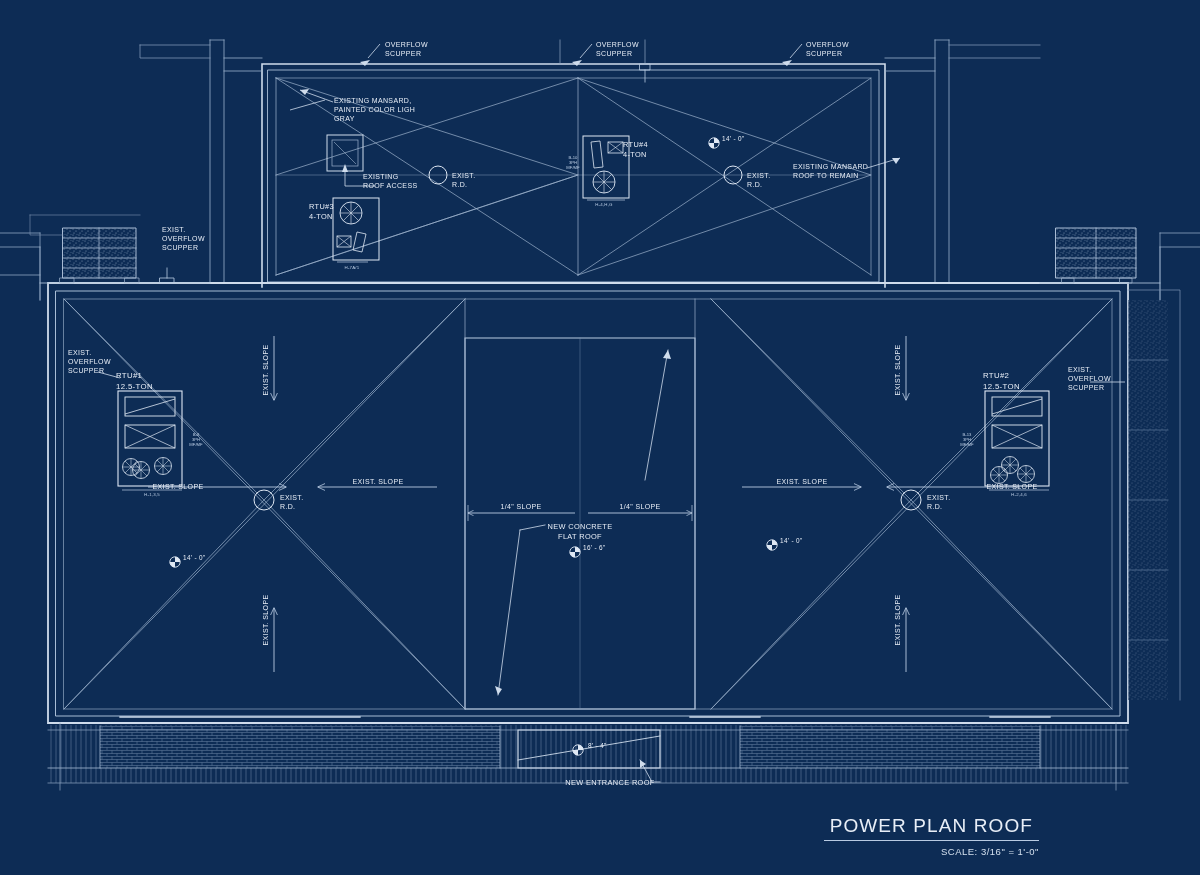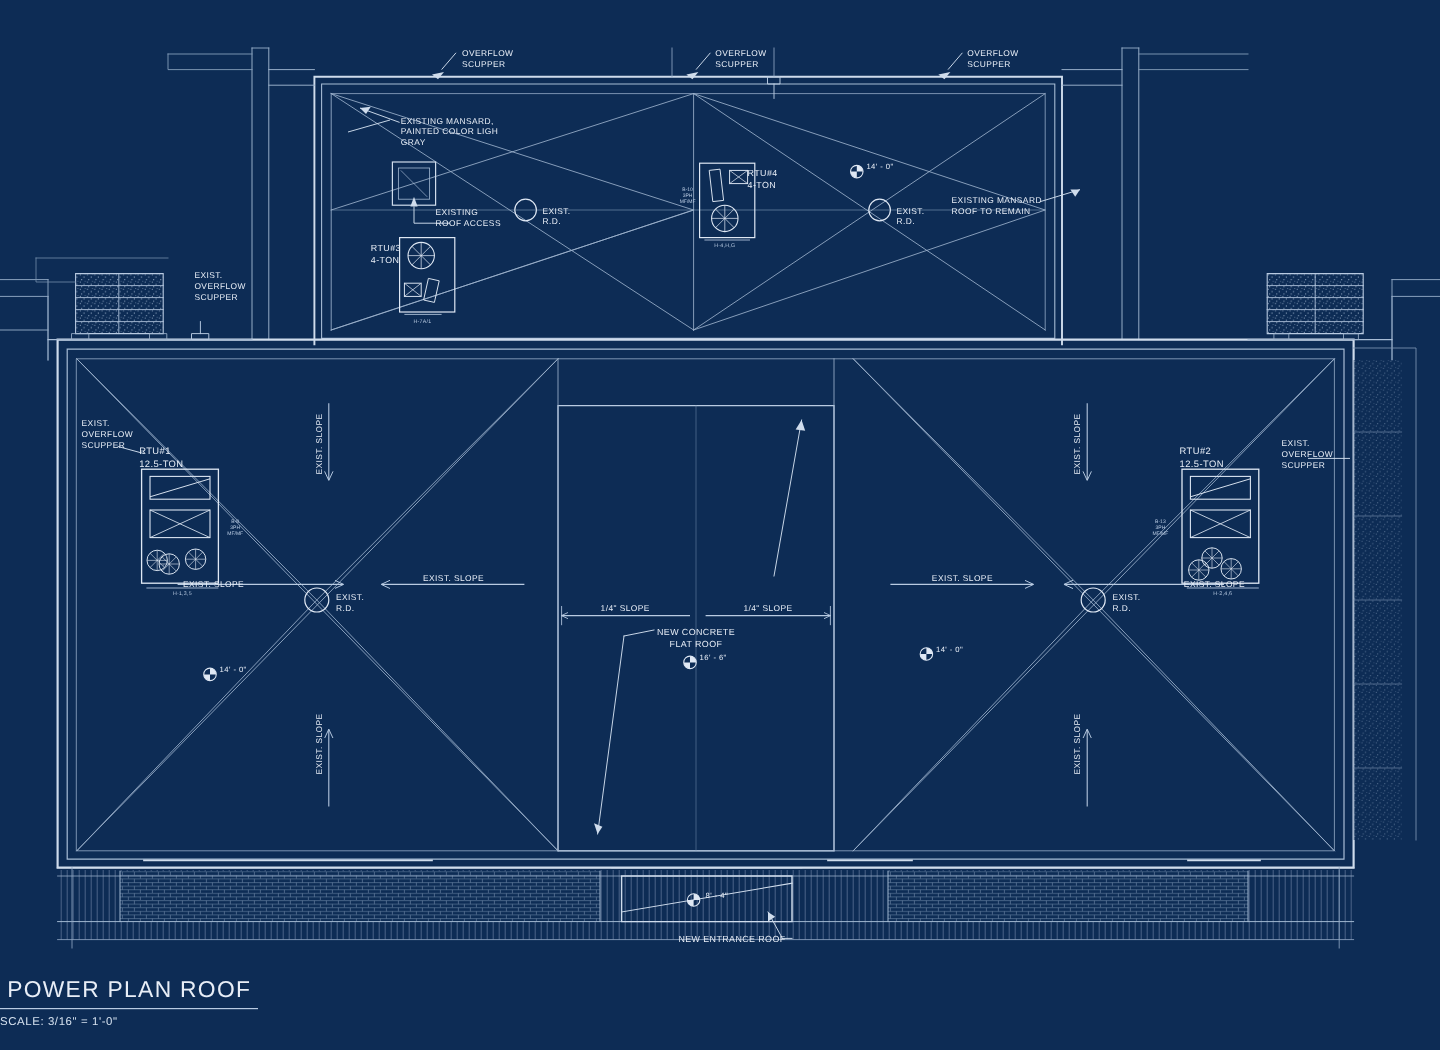--- a/index.html
+++ b/index.html
@@ -22,21 +22,21 @@
   #plan {
     position: absolute;
     left: 0;
     top: 0;
   }
   .ttl {
     position: absolute;
     left: 0;
     top: 815px;
     width: 1039px;
-    text-align: left;
+    text-align: right;
     color: #e8eef7;
   }
   .ttl .t1 {
     font-size: 19px;
     letter-spacing: 1.1px;
     display: inline-block;
     padding: 0 6px 3px 6px;
     border-bottom: 1.6px solid #b9cbe2;
   }
   .ttl .t2 {

